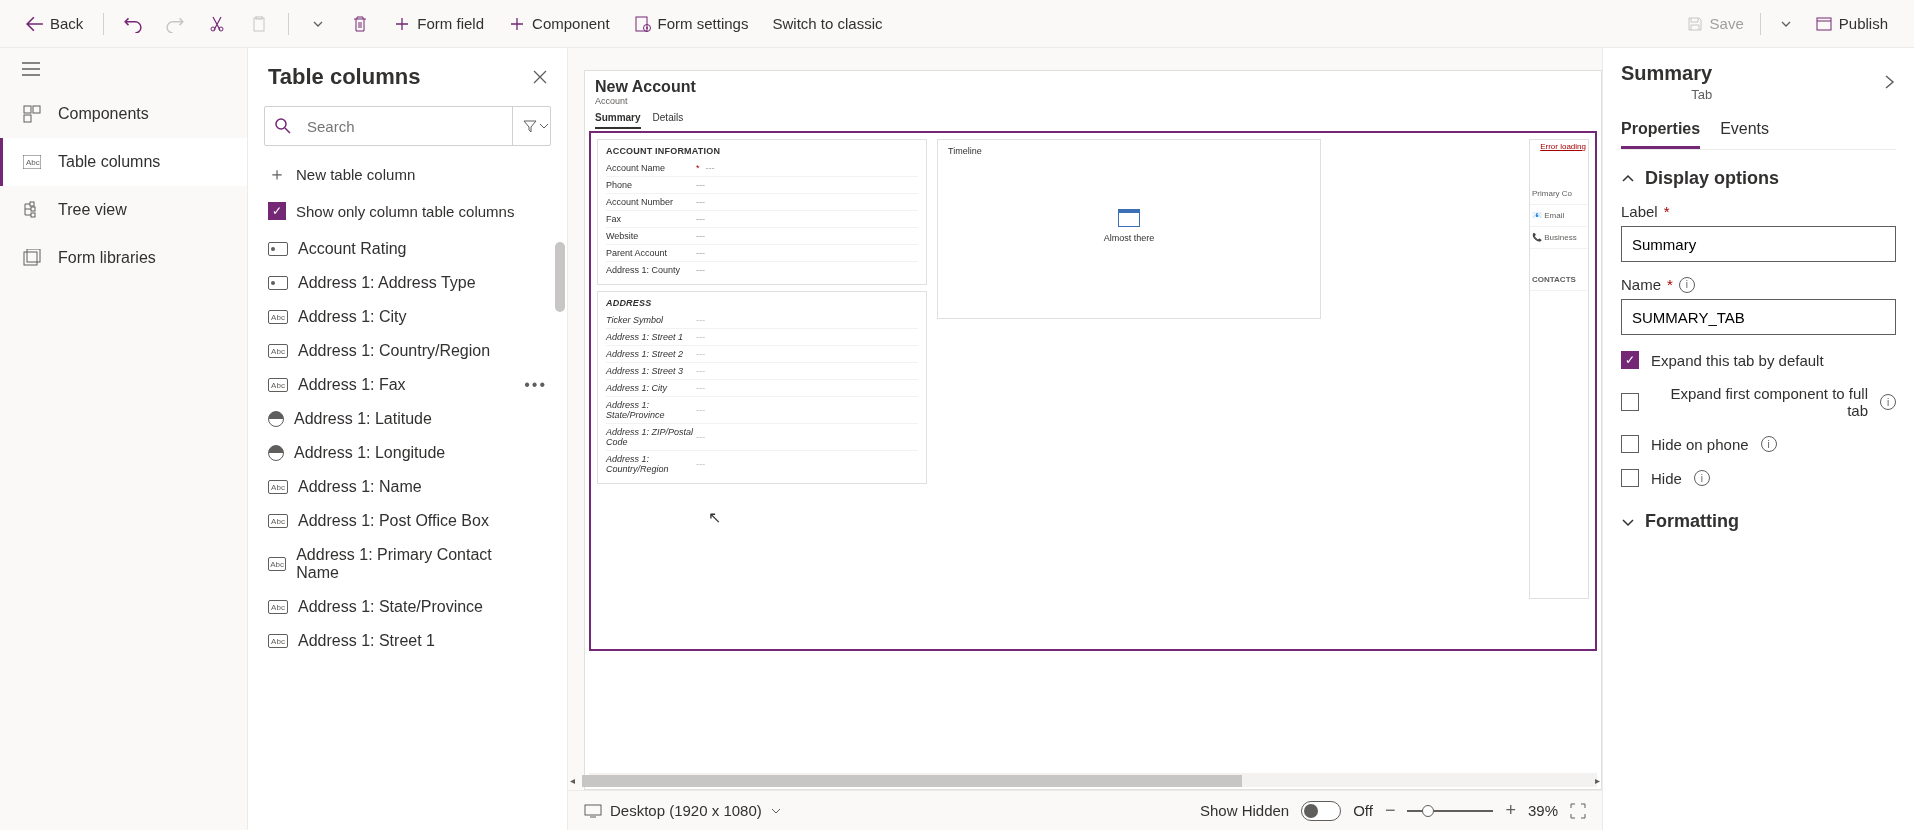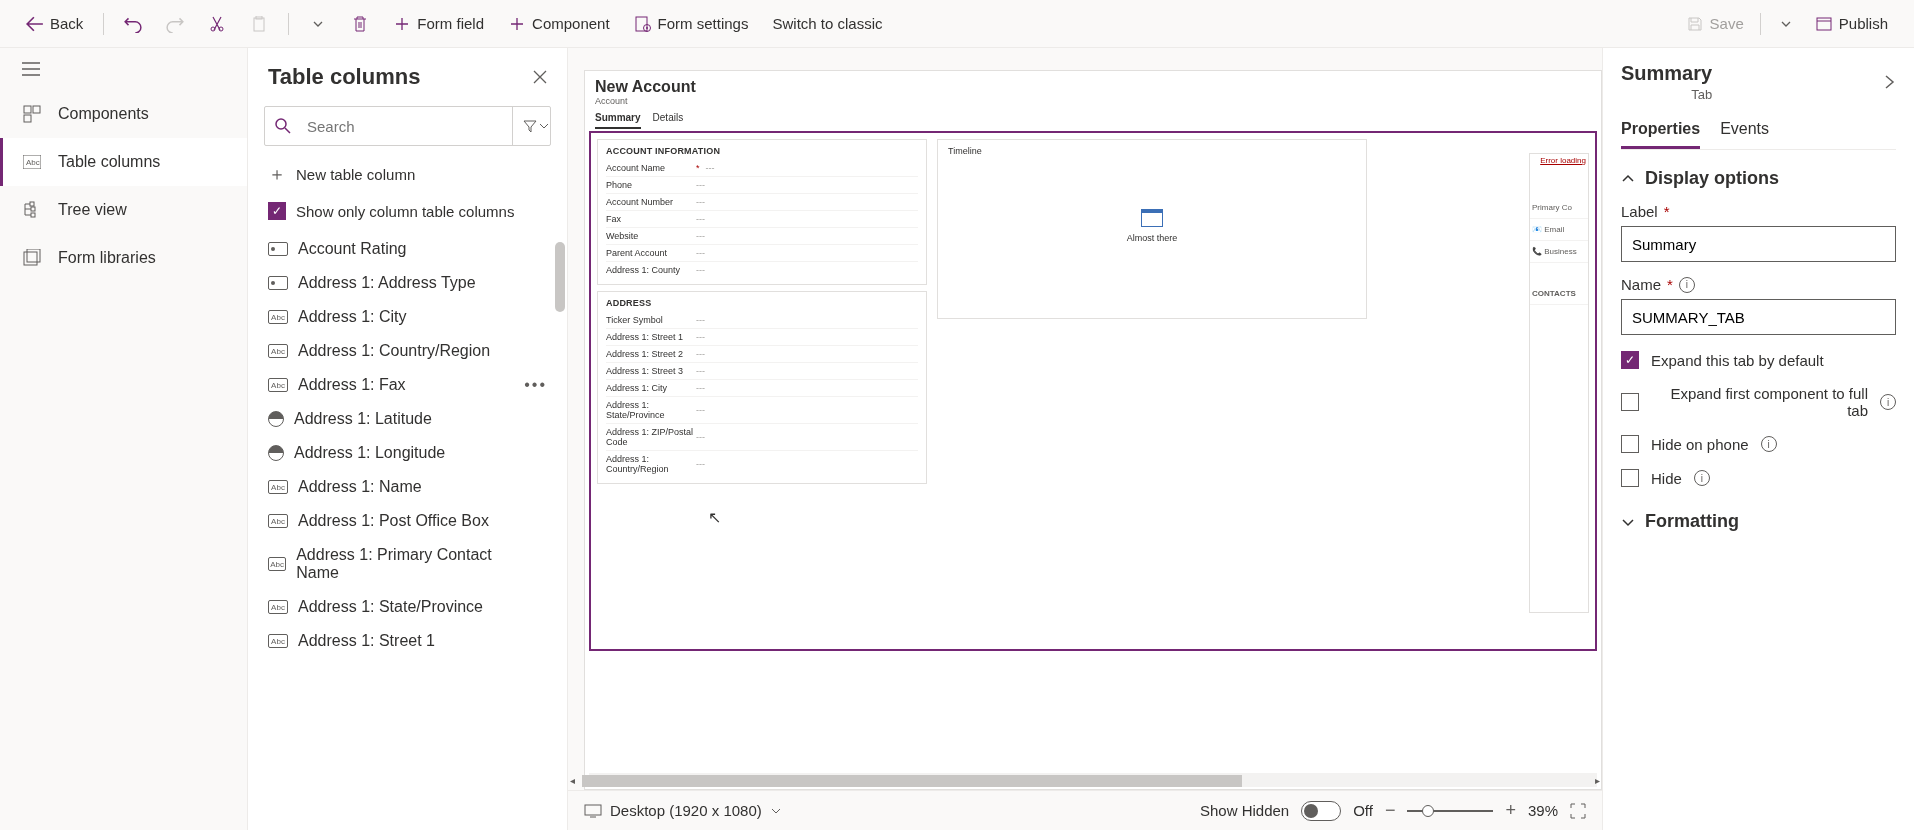--- a/index.html
+++ b/index.html
@@ -52,25 +52,25 @@
   .form-tab.active{border-bottom:2px solid #323130;font-weight:600;}
   .form-body{position:relative;border:2px solid #742774;margin:2px 4px 0 4px;height:520px;overflow:hidden;}
   .section{border:1px solid #e1dfdd;margin:6px;padding:6px 8px;}
   .section.acct{width:330px;}
   .section-title{font-size:9px;font-weight:600;margin-bottom:4px;letter-spacing:0.2px;}
   .fld-row{display:flex;align-items:center;font-size:9px;color:#323130;border-bottom:1px solid #f3f2f1;padding:3px 0;}
   .fld-row:last-child{border-bottom:none;}
   .fld-lbl{width:90px;color:#323130;}
   .fld-req{color:#a80000;margin-right:6px;}
   .fld-val{color:#a19f9d;}
-  .timeline{position:absolute;left:346px;top:6px;width:430px;height:180px;border:1px solid #e1dfdd;padding:6px 10px;}
+  .timeline{position:absolute;left:346px;top:6px;width:384px;height:180px;border:1px solid #e1dfdd;padding:6px 10px;}
   .timeline-title{font-size:9px;}
   .timeline-mid{display:flex;flex-direction:column;align-items:center;justify-content:center;height:140px;gap:6px;}
   .tl-icon{width:22px;height:18px;border:1px solid #3b6fb6;border-top:4px solid #3b6fb6;}
-  .aside-box{position:absolute;right:6px;top:20px;width:60px;height:460px;border:1px solid #e1dfdd;font-size:8px;overflow:hidden;}
+  .aside-box{position:absolute;right:6px;top:6px;width:60px;height:460px;border:1px solid #e1dfdd;font-size:8px;overflow:hidden;}
   .aside-err{color:#a80000;text-decoration:underline;font-size:8px;padding:2px;text-align:right;}
   .aside-lbl{font-size:8px;color:#605e5c;padding:6px 2px;border-bottom:1px solid #f3f2f1;}
   .form-status{position:absolute;left:4px;right:4px;bottom:2px;height:14px;background:#f3f2f1;font-size:9px;display:flex;align-items:center;gap:8px;padding:0 6px;color:#605e5c;}
   .form-status .box{width:10px;height:10px;border:1px solid #a19f9d;}
   .cursor{position:absolute;left:140px;top:460px;font-size:16px;pointer-events:none;}
   .canvas-statusbar{position:absolute;left:0;right:0;bottom:0;height:40px;display:flex;align-items:center;padding:0 16px;gap:12px;font-size:15px;color:#323130;border-top:1px solid #edebe9;}
   .csb-right{margin-left:auto;display:flex;align-items:center;gap:12px;}
   .toggle{width:40px;height:20px;border-radius:10px;background:#fff;border:1px solid #605e5c;position:relative;}
   .toggle .knob{width:14px;height:14px;border-radius:50%;background:#605e5c;position:absolute;left:2px;top:2px;}
   .zoom-track{width:86px;height:2px;background:#605e5c;position:relative;}
@@ -402,21 +402,21 @@
             <div class="fld-row">
               <span class="fld-lbl">Parent Account</span>
               <span class="fld-val">---</span>
             </div>
             <div class="fld-row">
               <span class="fld-lbl">Address 1: County</span>
               <span class="fld-val">---</span>
             </div>
           </div>
       </div>
-      <div class="section acct" style="margin-top:6px;">
+      <div class="section acct" style="margin-top:6px;font-style:italic;">
         <div class="section-title">ADDRESS</div>
         <div id="addr-fields">
             <div class="fld-row">
               <span class="fld-lbl">Ticker Symbol</span>
               <span class="fld-val">---</span>
             </div>
             <div class="fld-row">
               <span class="fld-lbl">Address 1: Street 1</span>
               <span class="fld-val">---</span>
             </div>

